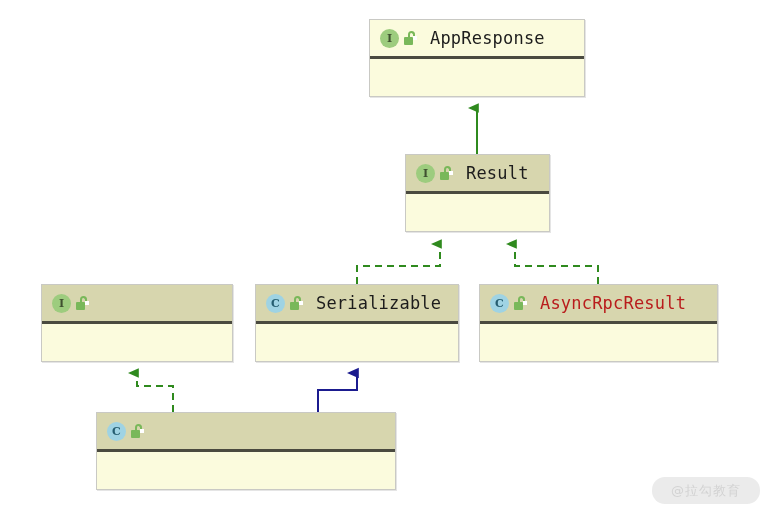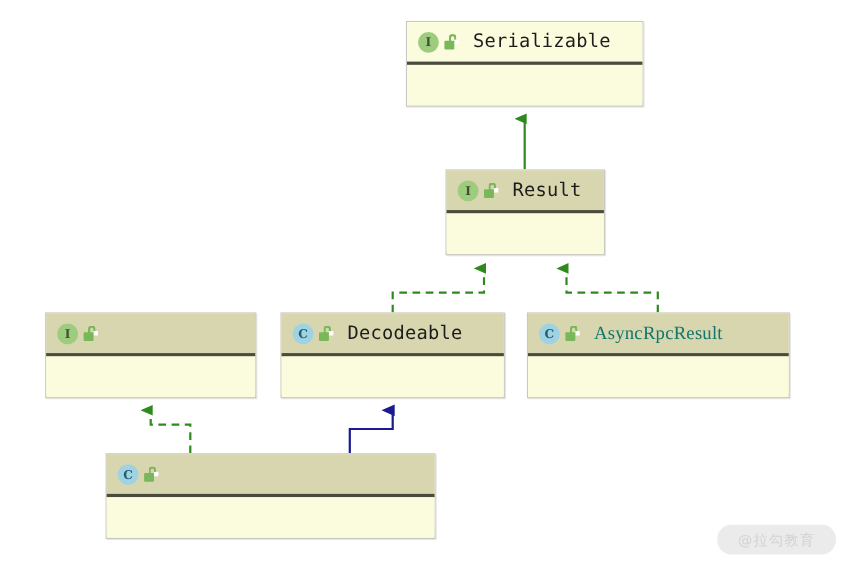--- a/index.html
+++ b/index.html
@@ -50,22 +50,21 @@
     height: 34px;
     background: #fbfbdd;
   }
   .node-title {
     font-size: 17px;
     letter-spacing: 0.2px;
     color: #1c1c1c;
     margin-left: 13px;
   }
   .node-title.accent {
-    color: #0f766e;
-    font-family: Liberation Serif, serif;
+    color: #b91c1c;
   }
   .kind-icon {
     flex: 0 0 auto;
     width: 19px;
     height: 19px;
     border-radius: 50%;
     display: flex;
     align-items: center;
     justify-content: center;
     font-size: 11px;
@@ -166,78 +165,78 @@
     </g>
   </svg>
 
   <div class="uml-node plain" id="node-serializable" style="left:369px; top:19px; width:216px; height:78px;">
     <div class="uml-header">
       <span class="kind-icon interface">I</span>
       <span class="lock-icon">
         <span class="shackle"></span>
           <span class="lockbody"></span>
       </span>
+      <span class="node-title">AppResponse</span>
+    </div>
+    <div class="uml-body"></div>
+  </div>
+
+  <div class="uml-node" id="node-result" style="left:405px; top:154px; width:145px; height:78px;">
+    <div class="uml-header">
+      <span class="kind-icon interface">I</span>
+      <span class="lock-icon">
+        <span class="shackle"></span>
+          <span class="lockbody"></span>
+      </span>
+      <span class="node-title">Result</span>
+    </div>
+    <div class="uml-body"></div>
+  </div>
+
+  <div class="uml-node" id="node-decodeable" style="left:41px; top:284px; width:192px; height:78px;">
+    <div class="uml-header">
+      <span class="kind-icon interface">I</span>
+      <span class="lock-icon">
+        <span class="shackle"></span>
+          <span class="lockbody"></span>
+      </span>
+    </div>
+    <div class="uml-body"></div>
+  </div>
+
+  <div class="uml-node" id="node-appresponse" style="left:255px; top:284px; width:204px; height:78px;">
+    <div class="uml-header">
+      <span class="kind-icon clazz">C</span>
+      <span class="lock-icon">
+        <span class="shackle"></span>
+          <span class="lockbody"></span>
+      </span>
       <span class="node-title">Serializable</span>
     </div>
     <div class="uml-body"></div>
   </div>
 
-  <div class="uml-node" id="node-result" style="left:405px; top:154px; width:145px; height:78px;">
-    <div class="uml-header">
-      <span class="kind-icon interface">I</span>
-      <span class="lock-icon">
-        <span class="shackle"></span>
-          <span class="lockbody"></span>
-      </span>
-      <span class="node-title">Result</span>
-    </div>
-    <div class="uml-body"></div>
-  </div>
-
-  <div class="uml-node" id="node-decodeable" style="left:41px; top:284px; width:192px; height:78px;">
-    <div class="uml-header">
-      <span class="kind-icon interface">I</span>
-      <span class="lock-icon">
-        <span class="shackle"></span>
-          <span class="lockbody"></span>
-      </span>
-    </div>
-    <div class="uml-body"></div>
-  </div>
-
-  <div class="uml-node" id="node-appresponse" style="left:255px; top:284px; width:204px; height:78px;">
+  <div class="uml-node" id="node-asyncrpcresult" style="left:479px; top:284px; width:239px; height:78px;">
     <div class="uml-header">
       <span class="kind-icon clazz">C</span>
       <span class="lock-icon">
         <span class="shackle"></span>
           <span class="lockbody"></span>
       </span>
-      <span class="node-title">Decodeable</span>
-    </div>
-    <div class="uml-body"></div>
-  </div>
-
-  <div class="uml-node" id="node-asyncrpcresult" style="left:479px; top:284px; width:239px; height:78px;">
+      <span class="node-title accent">AsyncRpcResult</span>
+    </div>
+    <div class="uml-body"></div>
+  </div>
+
+  <div class="uml-node" id="node-decodeablerpcresult" style="left:96px; top:412px; width:300px; height:78px;">
     <div class="uml-header">
       <span class="kind-icon clazz">C</span>
       <span class="lock-icon">
         <span class="shackle"></span>
           <span class="lockbody"></span>
       </span>
-      <span class="node-title accent">AsyncRpcResult</span>
-    </div>
-    <div class="uml-body"></div>
-  </div>
-
-  <div class="uml-node" id="node-decodeablerpcresult" style="left:96px; top:412px; width:300px; height:78px;">
-    <div class="uml-header">
-      <span class="kind-icon clazz">C</span>
-      <span class="lock-icon">
-        <span class="shackle"></span>
-          <span class="lockbody"></span>
-      </span>
     </div>
     <div class="uml-body"></div>
   </div>
 
   <div id="watermark" style="left:652px; top:477px; width:108px; height:27px;">@拉勾教育</div>
 
 </div>
 
 </body></html>

